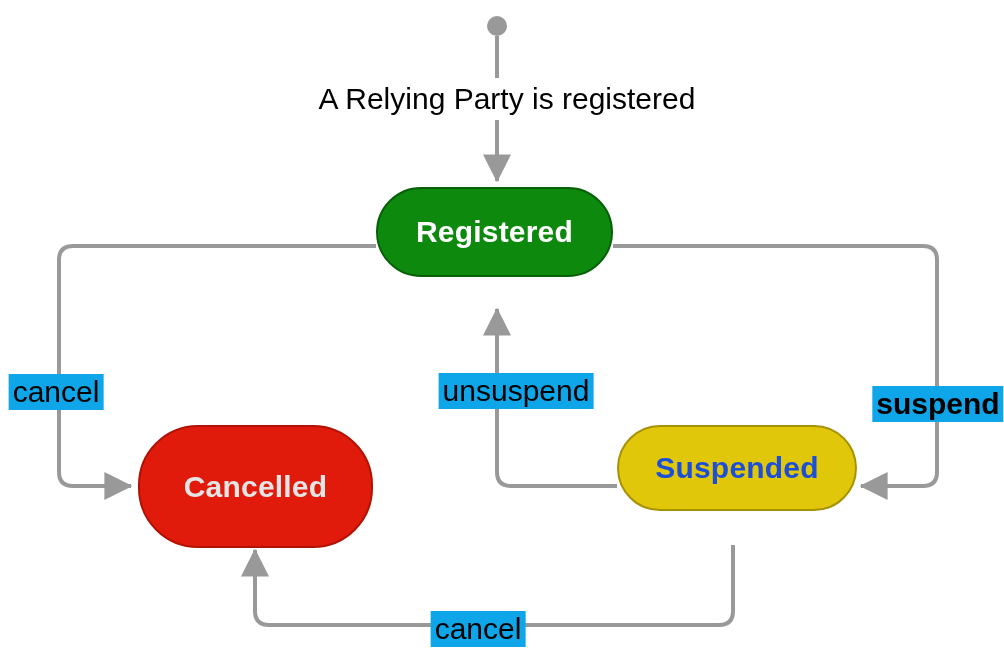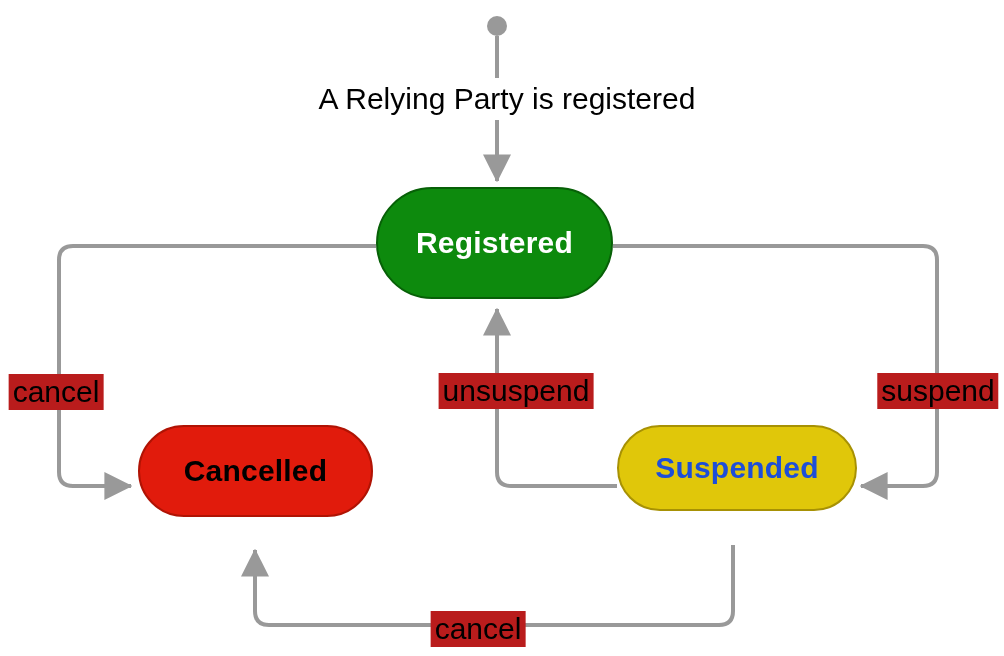--- a/index.html
+++ b/index.html
@@ -29,36 +29,36 @@
     align-items: center;
     justify-content: center;
     border-radius: 60px;
     border: 2px solid #000;
     font-weight: bold;
     font-size: 30px;
     letter-spacing: 0.2px;
     box-sizing: border-box;
   }
   .node-registered {
-    left: 376px; top: 187px; width: 237px; height: 112px;
+    left: 376px; top: 187px; width: 237px; height: 90px;
     background: #0d8a0d; border-color: #076007; color: #ffffff;
   }
   .node-cancelled {
-    left: 138px; top: 425px; width: 235px; height: 92px;
-    background: #e11b0c; border-color: #b01304; color: #000000;
+    left: 138px; top: 425px; width: 235px; height: 123px;
+    background: #e11b0c; border-color: #b01304; color: #e5e5e5;
   }
   .node-suspended {
     left: 617px; top: 425px; width: 240px; height: 86px;
     background: #e0c70a; border-color: #a79104; color: #1d4ed8;
   }
   .edge-label {
     position: absolute;
     z-index: 2;
     transform: translate(-50%, -50%);
-    background: #b91c1c;
+    background: #0ea5e9;
     color: #000000;
     font-size: 30px;
     line-height: 34px;
     padding: 1px 4px;
     white-space: nowrap;
   }
   .note {
     position: absolute;
     z-index: 2;
     transform: translate(-50%, -50%);
@@ -109,17 +109,17 @@
   </div>
 
   <div class="state-node node-suspended">
     <span>Suspended</span>
   </div>
 
   <div class="edge-label" style="left:56px; top:392px;">cancel</div>
 
   <div class="edge-label" style="left:516px; top:391px;">unsuspend</div>
 
-  <div class="edge-label" style="left:938px; top:391px;">suspend</div>
+  <div class="edge-label" style="left:938px; top:404px;font-weight:bold;">suspend</div>
 
   <div class="edge-label" style="left:478px; top:629px;">cancel</div>
 
 </div>
 
 </body></html>

